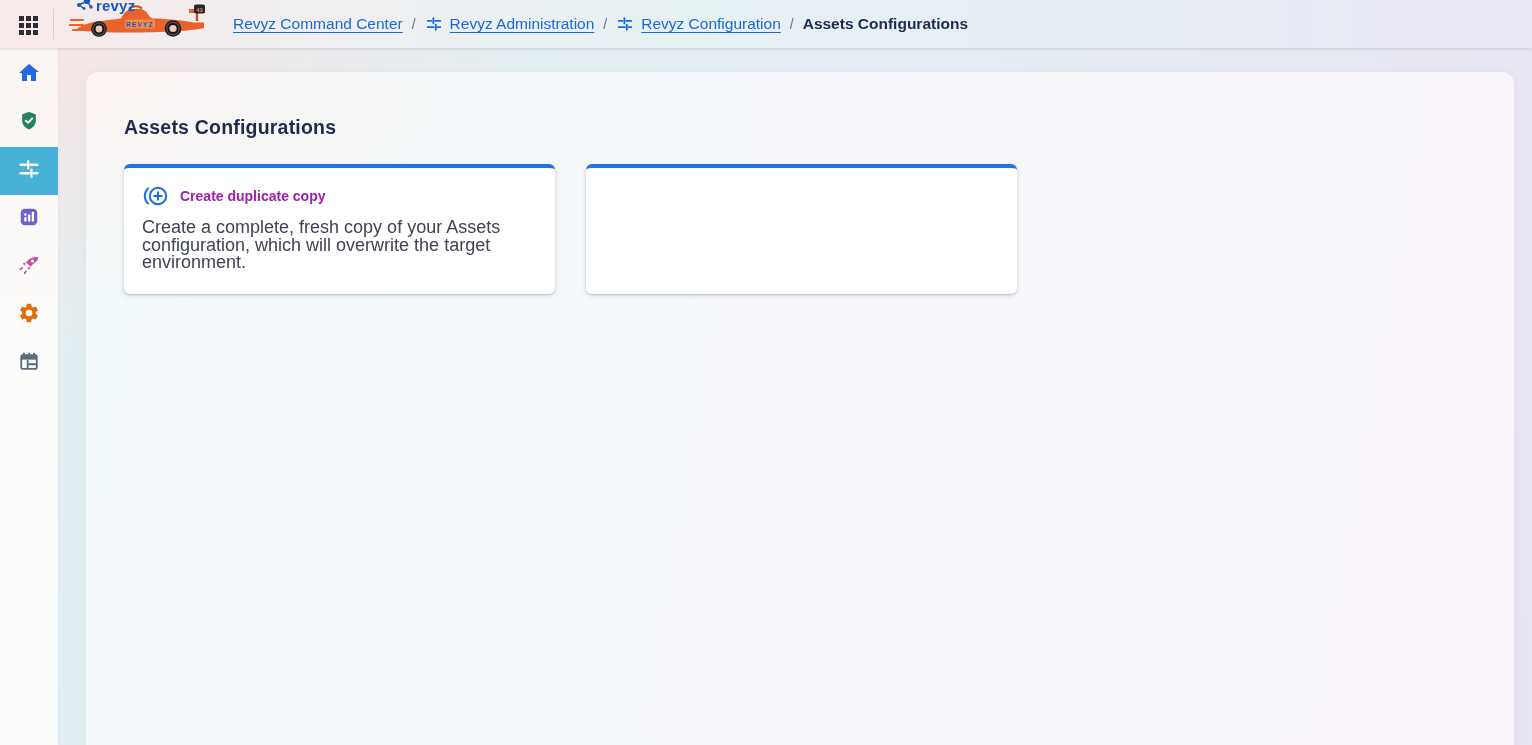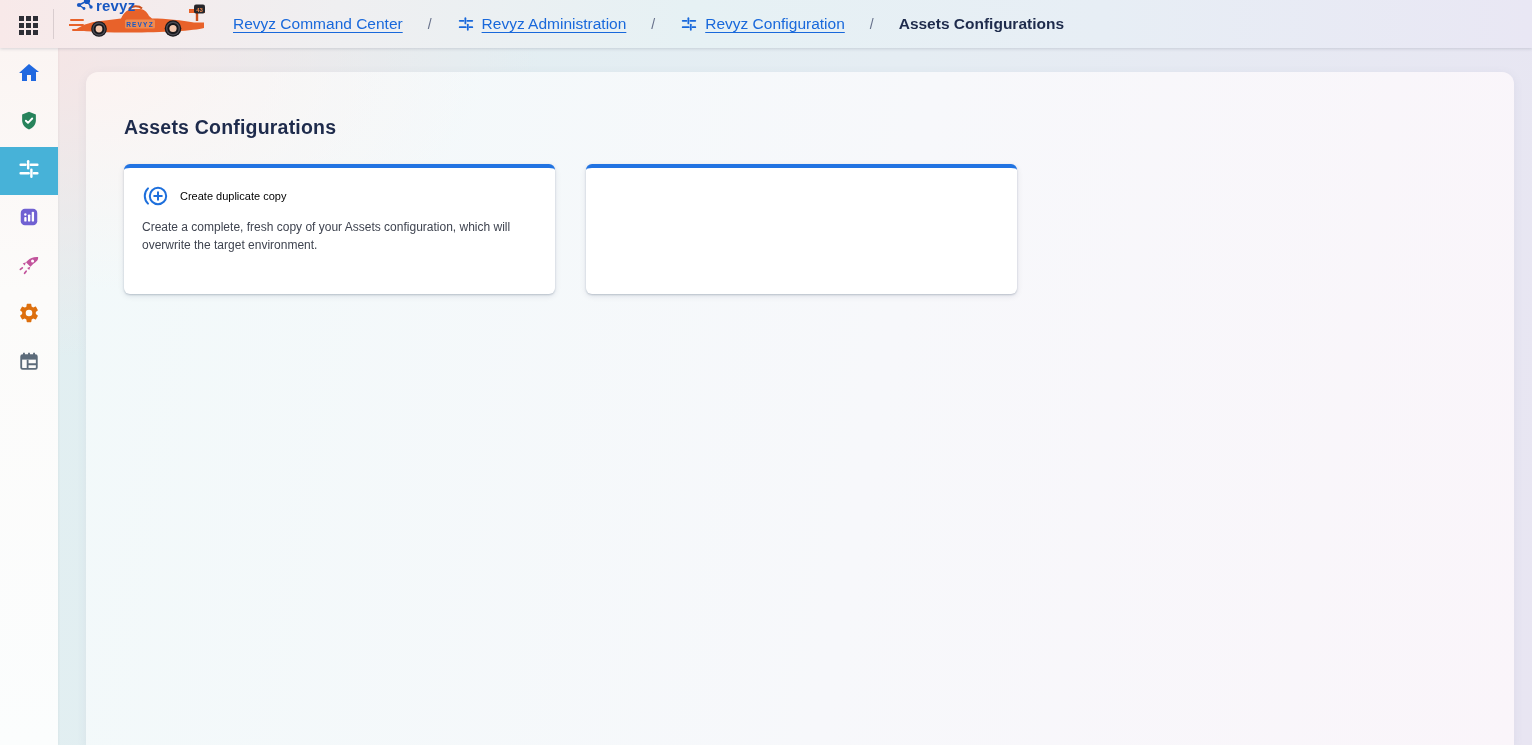--- a/index.html
+++ b/index.html
@@ -16,21 +16,21 @@
     position: relative;
     z-index: 5;
   }
   .app-grid { margin-left: 16px; display: flex; cursor: pointer; }
   .hdr-divider { width: 1px; height: 30px; background: #d9cdcf; margin: 0 13px; }
   .logo { position: relative; width: 146px; height: 60px; flex: 0 0 auto; cursor: pointer; }
   .logo-car { position: absolute; left: 2px; top: 9px; }
   .logo-mark { position: absolute; left: 6px; top: 1px; display: flex; align-items: center; }
   .logo-word { font-size: 15px; font-weight: 700; color: #1757c2; letter-spacing: .2px; margin-left: 1px; }
 
-  .breadcrumb { display: flex; align-items: center; gap: 25px; margin-left: 20px; font-size: 15.5px; white-space: nowrap; }
+  .breadcrumb { display: flex; align-items: center; gap: 9px; margin-left: 20px; font-size: 15.5px; white-space: nowrap; }
   .crumb { display: flex; align-items: center; gap: 7px; }
   .crumb-link { color: #1868db; text-decoration: underline; text-underline-offset: 3px; cursor: pointer; }
   .crumb-sep { color: #66708a; font-size: 14px; }
   .crumb-current { color: #1e2b4c; font-weight: 700; }
   .crumb-icon { display: flex; color: #1868db; }
 
   
   .layout {
     display: flex;
     height: 697px;
@@ -71,22 +71,22 @@
     min-height: 130px;
     background: #ffffff;
     border-radius: 6px;
     border-top: 4px solid #2173e2;
     box-shadow: 0 1px 2px rgba(9,30,66,.20), 0 2px 6px rgba(9,30,66,.10);
     padding: 16px 18px;
     cursor: pointer;
   }
   .card-head { display: flex; align-items: center; gap: 11px; }
   .card-icon { display: flex; color: #1d6fdc; flex: 0 0 auto; }
-  .card-title { font-size: 11px; font-weight: 400; color: #000000; }
-  .card-desc { margin-top: 11px; font-size: 12px; line-height: 17.5px; color: #3f4450; max-width: 398px; }
+  .card-title { font-size: 14px; font-weight: 700; color: #a21caf; }
+  .card-desc { margin-top: 11px; font-size: 18px; line-height: 17.5px; color: #3f4450; max-width: 398px; }
 </style>
 </head>
 <body>
 
 <div class="header">
 
   <div class="app-grid">
     <svg width="24" height="24" viewBox="0 0 24 24">
       <g fill="#2e2f36">
         <rect x="3" y="4" width="5" height="5"></rect>

